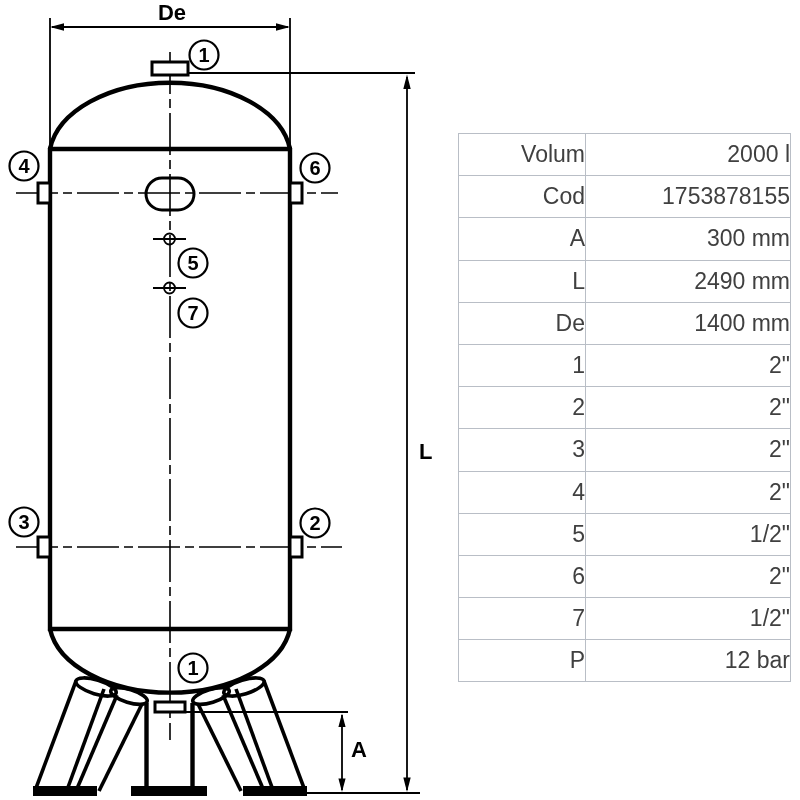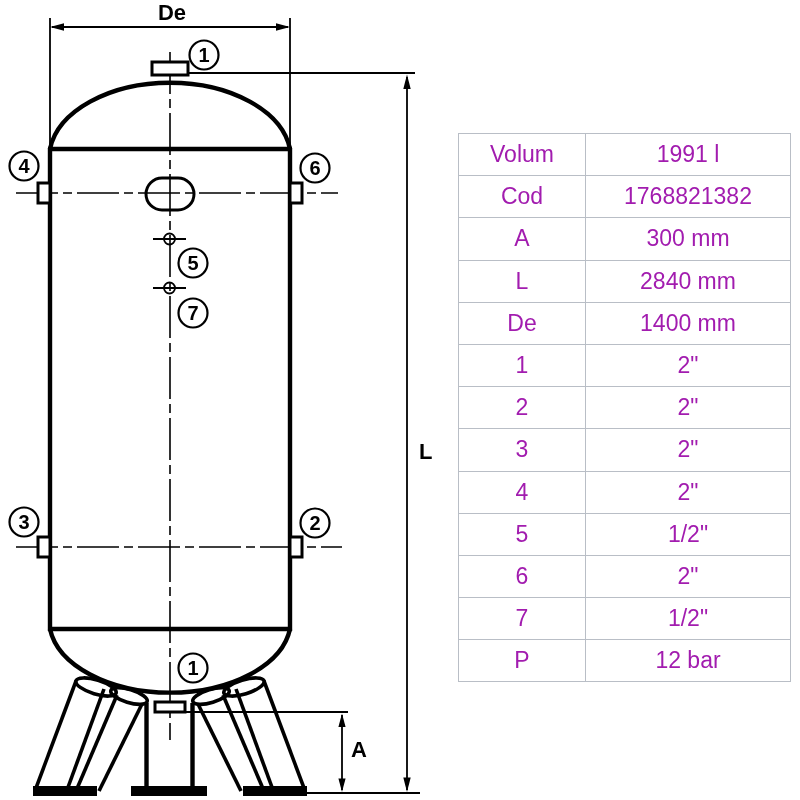--- a/index.html
+++ b/index.html
@@ -20,22 +20,22 @@
   .callout-circle{stroke:#000;stroke-width:2.2;fill:#fff;}
   .callout-num{font:700 20px "Liberation Sans",sans-serif;fill:#000;text-anchor:middle;}
   .dim-label{font:700 22px "Liberation Sans",sans-serif;fill:#000;}
   .dim-label-mid{font:700 22px "Liberation Sans",sans-serif;fill:#000;text-anchor:middle;}
   
   .spec-table{
     position:absolute;left:458px;top:133px;width:332px;
     border-collapse:collapse;table-layout:fixed;
   }
   .spec-table td{
-    border:1px solid #b9bec6;color:#a21caf;font-size:23px;
-    text-align:center;vertical-align:middle;height:41.2px;padding:0;
+    border:1px solid #b9bec6;color:#404040;font-size:23px;
+    text-align:right;vertical-align:middle;height:41.2px;padding:0;
     font-family:"Liberation Sans",sans-serif;white-space:nowrap;
   }
   .col-param{width:127px;}
   .col-value{width:205px;}
 </style>
 </head>
 <body>
 
 <div class="drawing-wrap">
 <svg width="440" height="800" viewBox="0 0 440 800" xmlns="http://www.w3.org/2000/svg">
@@ -158,33 +158,33 @@
 </div>
 
 <table class="spec-table">
   <colgroup>
       <col class="col-param">
       <col class="col-value">
     </colgroup>
   <tbody>
     <tr>
       <td>Volum</td>
-      <td>1991 l</td>
+      <td>2000 l</td>
     </tr>
     <tr>
       <td>Cod</td>
-      <td>1768821382</td>
+      <td>1753878155</td>
     </tr>
     <tr>
       <td>A</td>
       <td>300 mm</td>
     </tr>
     <tr>
       <td>L</td>
-      <td>2840 mm</td>
+      <td>2490 mm</td>
     </tr>
     <tr>
       <td>De</td>
       <td>1400 mm</td>
     </tr>
     <tr>
       <td>1</td>
       <td>2"</td>
     </tr>
     <tr>

